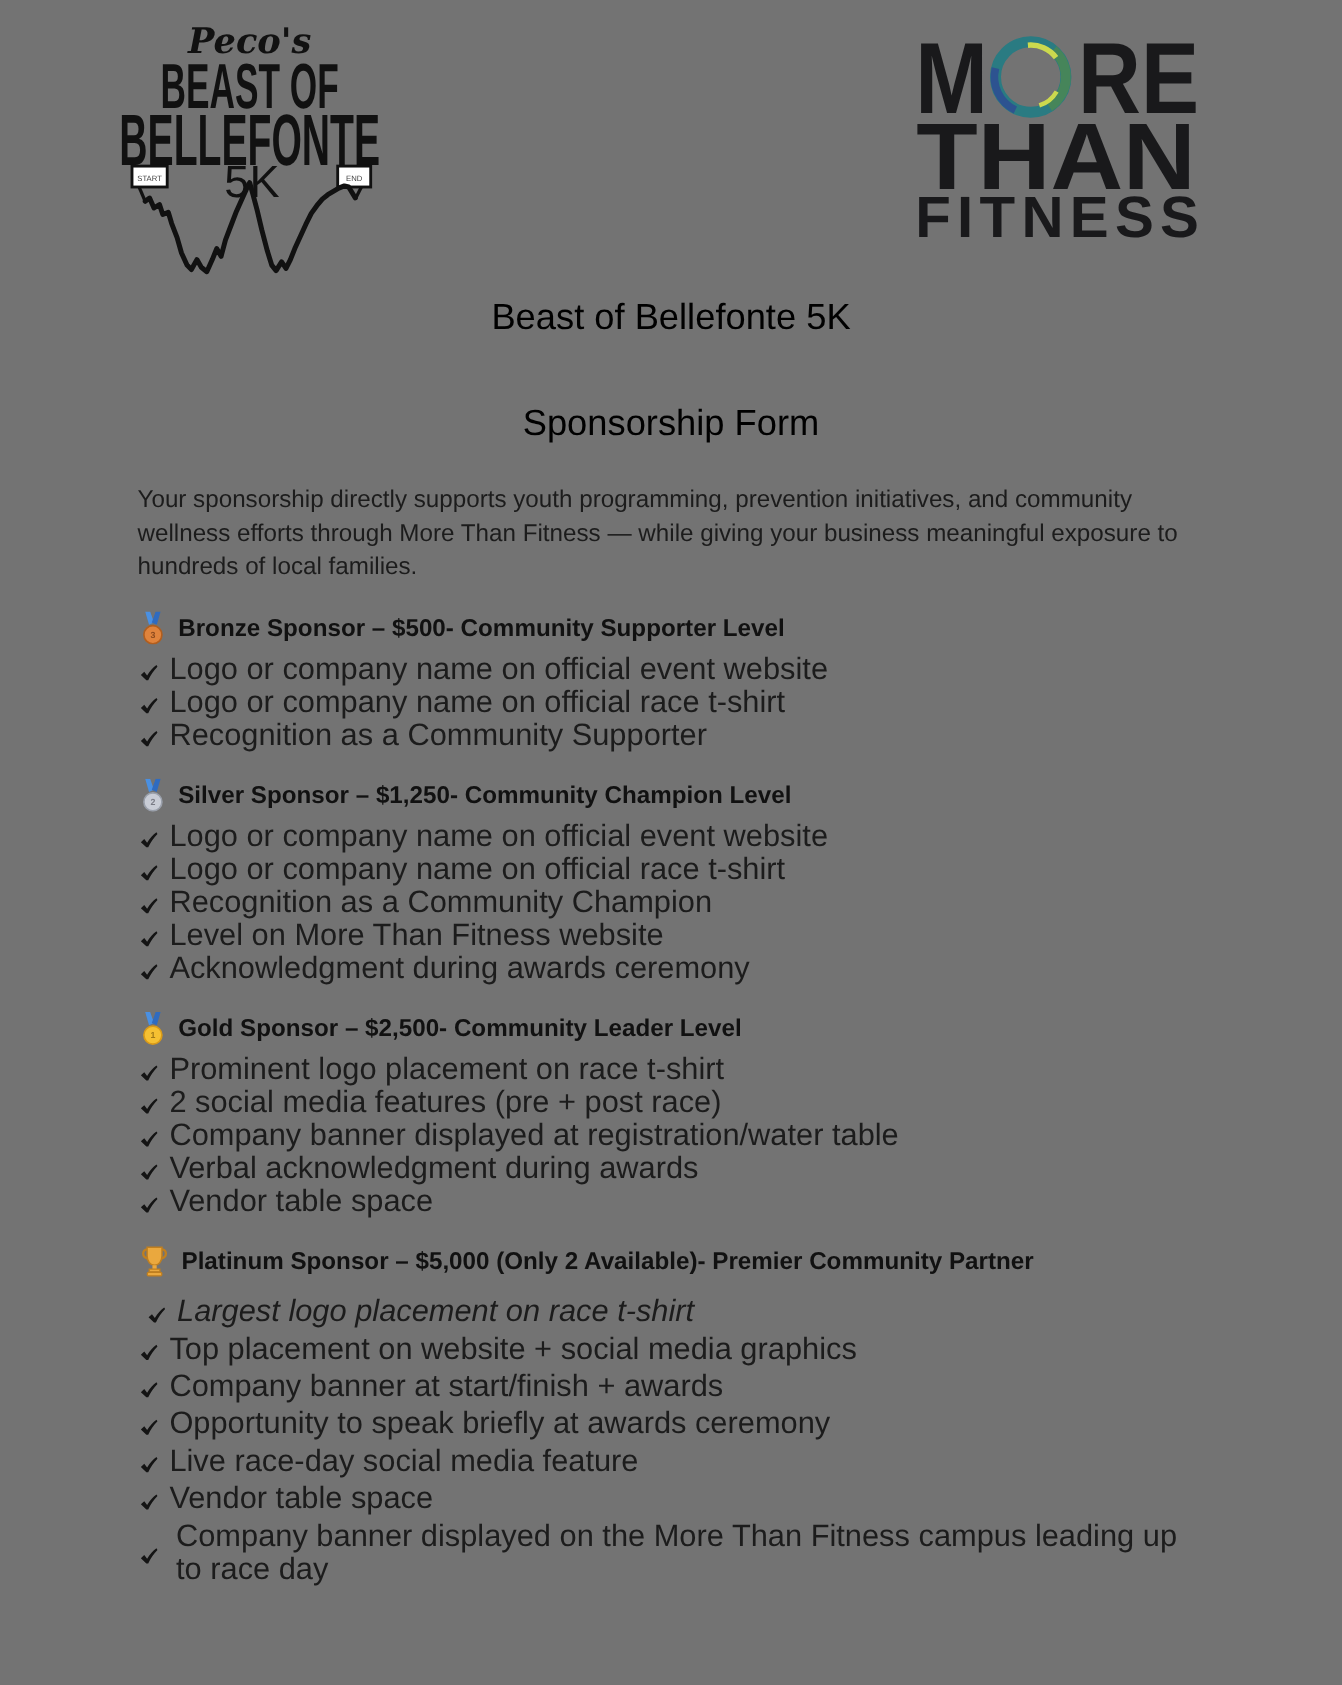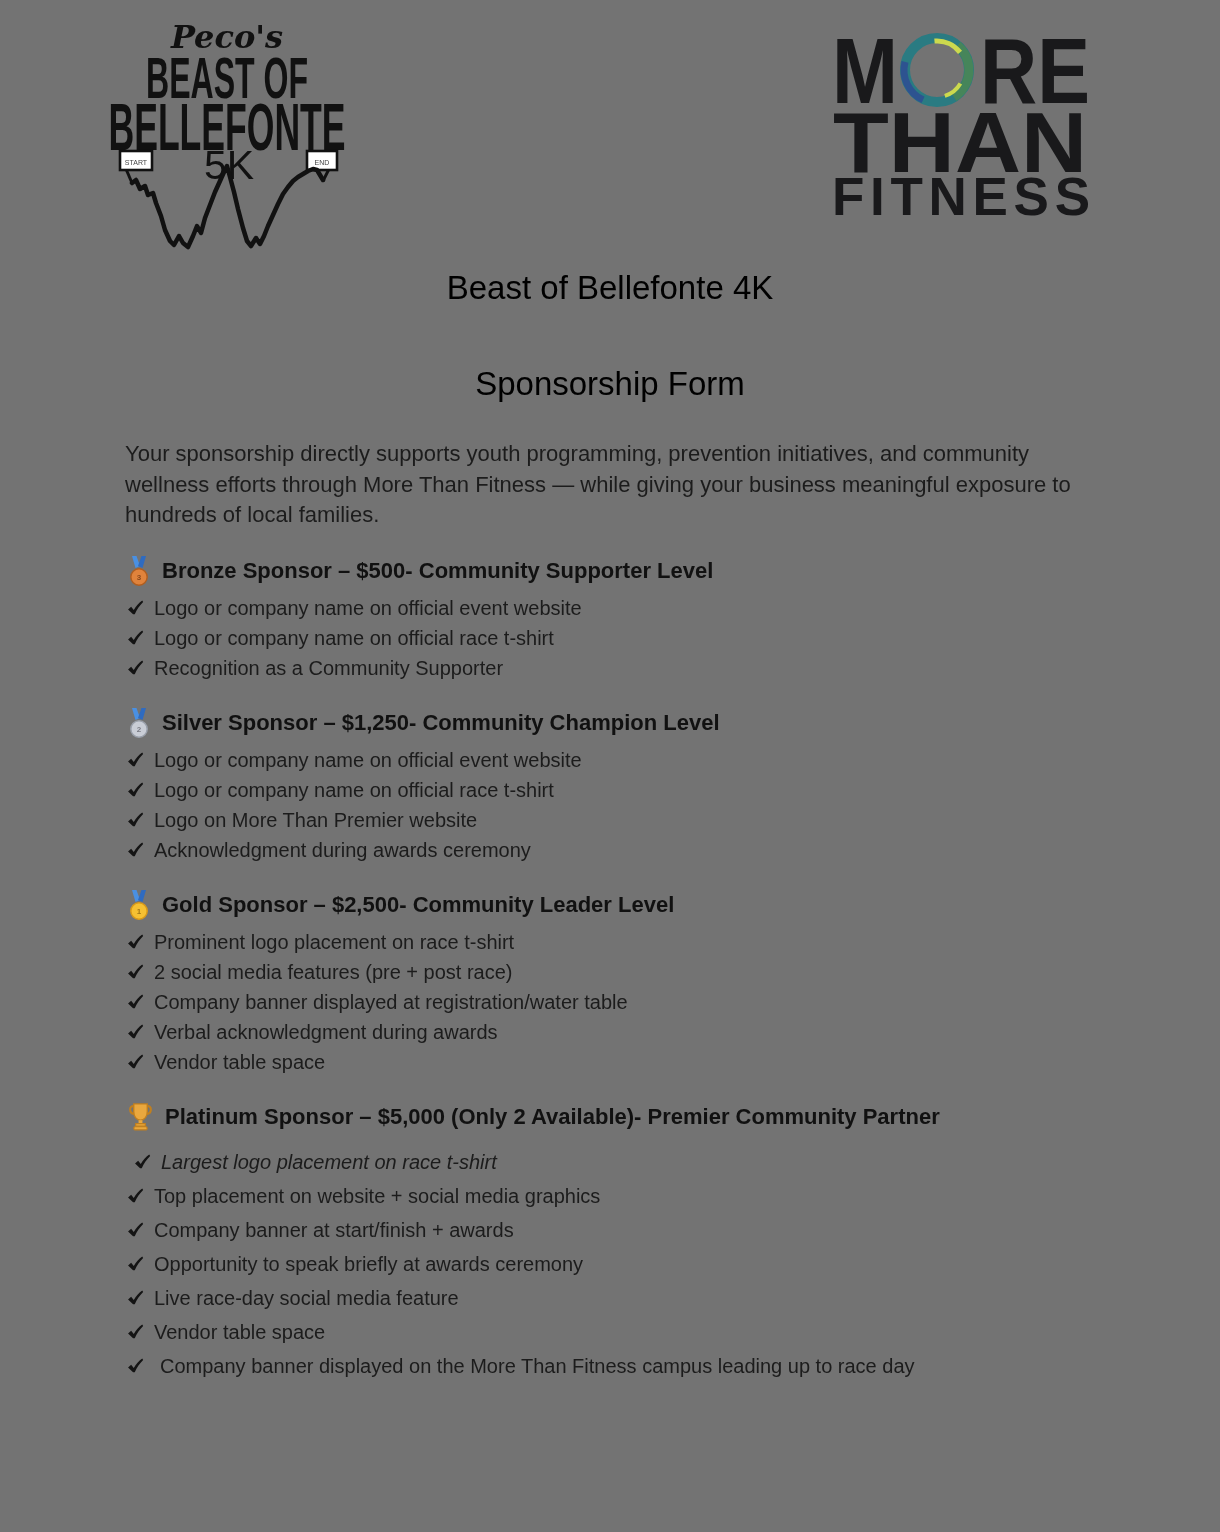--- a/index.html
+++ b/index.html
@@ -21,21 +21,21 @@
 
   
   .content { position:absolute; left:124px; top:264px; width:972px; }
   .doc-title { margin:0; font-size:33px; font-weight:400; color:#000; text-align:center; line-height:48px; white-space:pre-line; }
   .intro { margin:31px 0 0 1px; font-size:22px; line-height:30.5px; max-width:962px; }
 
   .tier { margin-top:23px; }
   .tier-heading { display:flex; align-items:center; gap:11px; height:34px; font-size:22px; font-weight:bold; color:#111; padding-left:3px; }
   .medal { flex:none; }
   .tier-list { list-style:none; margin:5px 0 0 0; padding:0; }
-  .benefit { display:flex; align-items:flex-start; font-size:20px; line-height:30px; color:#1c1c1c; }
+  .benefit { display:flex; align-items:center; font-size:28px; line-height:30px; color:#1c1c1c; }
   .check { flex:none; width:17px; height:15px; margin:7px 10px 0 3px; }
 
   .tier-platinum .tier-list { margin-top:13px; }
   .tier-platinum .benefit { margin-bottom:4px; }
   .tier-platinum .benefit:first-child { padding-left:7px;font-style:italic; }
   .tier-platinum .benefit:last-child .check { margin-right:16px; }
 
   .defs-hidden { position:absolute; width:0; height:0; overflow:hidden; }
 </style>
 </head>
@@ -81,21 +81,21 @@
       <circle cx="112" cy="42" r="33" fill="none" stroke-width="7" pathLength="100" stroke-dasharray="22 78" opacity="0.9" transform="rotate(115 112 42)" stroke="#2d4f91"></circle>
       <circle cx="112" cy="42" r="27" fill="none" stroke-width="4" pathLength="100" stroke-dasharray="12 88" transform="rotate(30 112 42)" stroke="#ccd94e"></circle>
     </g>
     <text class="metal" x="155" y="75" font-size="92" fill="#19191b" textLength="110" lengthAdjust="spacingAndGlyphs">RE</text>
     <text class="metal" x="8" y="144" font-size="86" fill="#19191b" textLength="254" lengthAdjust="spacingAndGlyphs">THAN</text>
     <text class="metal" x="7" y="187" font-size="53" fill="#19191b" textLength="258" lengthAdjust="spacing">FITNESS</text>
   </svg>
 
   <div class="content">
 
-    <h1 class="doc-title"><span>Beast of Bellefonte 4K</span><br>
+    <h1 class="doc-title"><span>Beast of Bellefonte 5K</span><br>
       <span>Sponsorship Form</span></h1>
 
     <p class="intro">Your sponsorship directly supports youth programming, prevention initiatives, and community wellness efforts through More Than Fitness — while giving your business meaningful exposure to hundreds of local families.</p>
 
     <section class="tier">
       <div class="tier-heading">
         <svg class="medal" width="24" height="30" viewBox="0 0 24 30">
           <polygon points="5,0 9.5,0 13,10 8.5,12" fill="#4a90e2"></polygon>
           <polygon points="14.5,0 19,0 15.5,12 11,10" fill="#2f6bc0"></polygon>
           <circle cx="12" cy="21" r="8.2" stroke="#b05e1f" stroke-width="1.5" fill="#e0833c"></circle>
@@ -145,21 +145,27 @@
         <li class="benefit">
             <svg class="check" viewBox="0 0 16.5 15">
               <use href="#check-glyph"></use>
             </svg>
             <span>Logo or company name on official race t-shirt</span>
           </li>
         <li class="benefit">
             <svg class="check" viewBox="0 0 16.5 15">
               <use href="#check-glyph"></use>
             </svg>
-            <span>Logo on More Than Premier website</span>
+            <span>Recognition as a Community Champion</span>
+          </li>
+        <li class="benefit">
+            <svg class="check" viewBox="0 0 16.5 15">
+              <use href="#check-glyph"></use>
+            </svg>
+            <span>Level on More Than Fitness website</span>
           </li>
         <li class="benefit">
             <svg class="check" viewBox="0 0 16.5 15">
               <use href="#check-glyph"></use>
             </svg>
             <span>Acknowledgment during awards ceremony</span>
           </li>
       </ul>
     </section>
 

